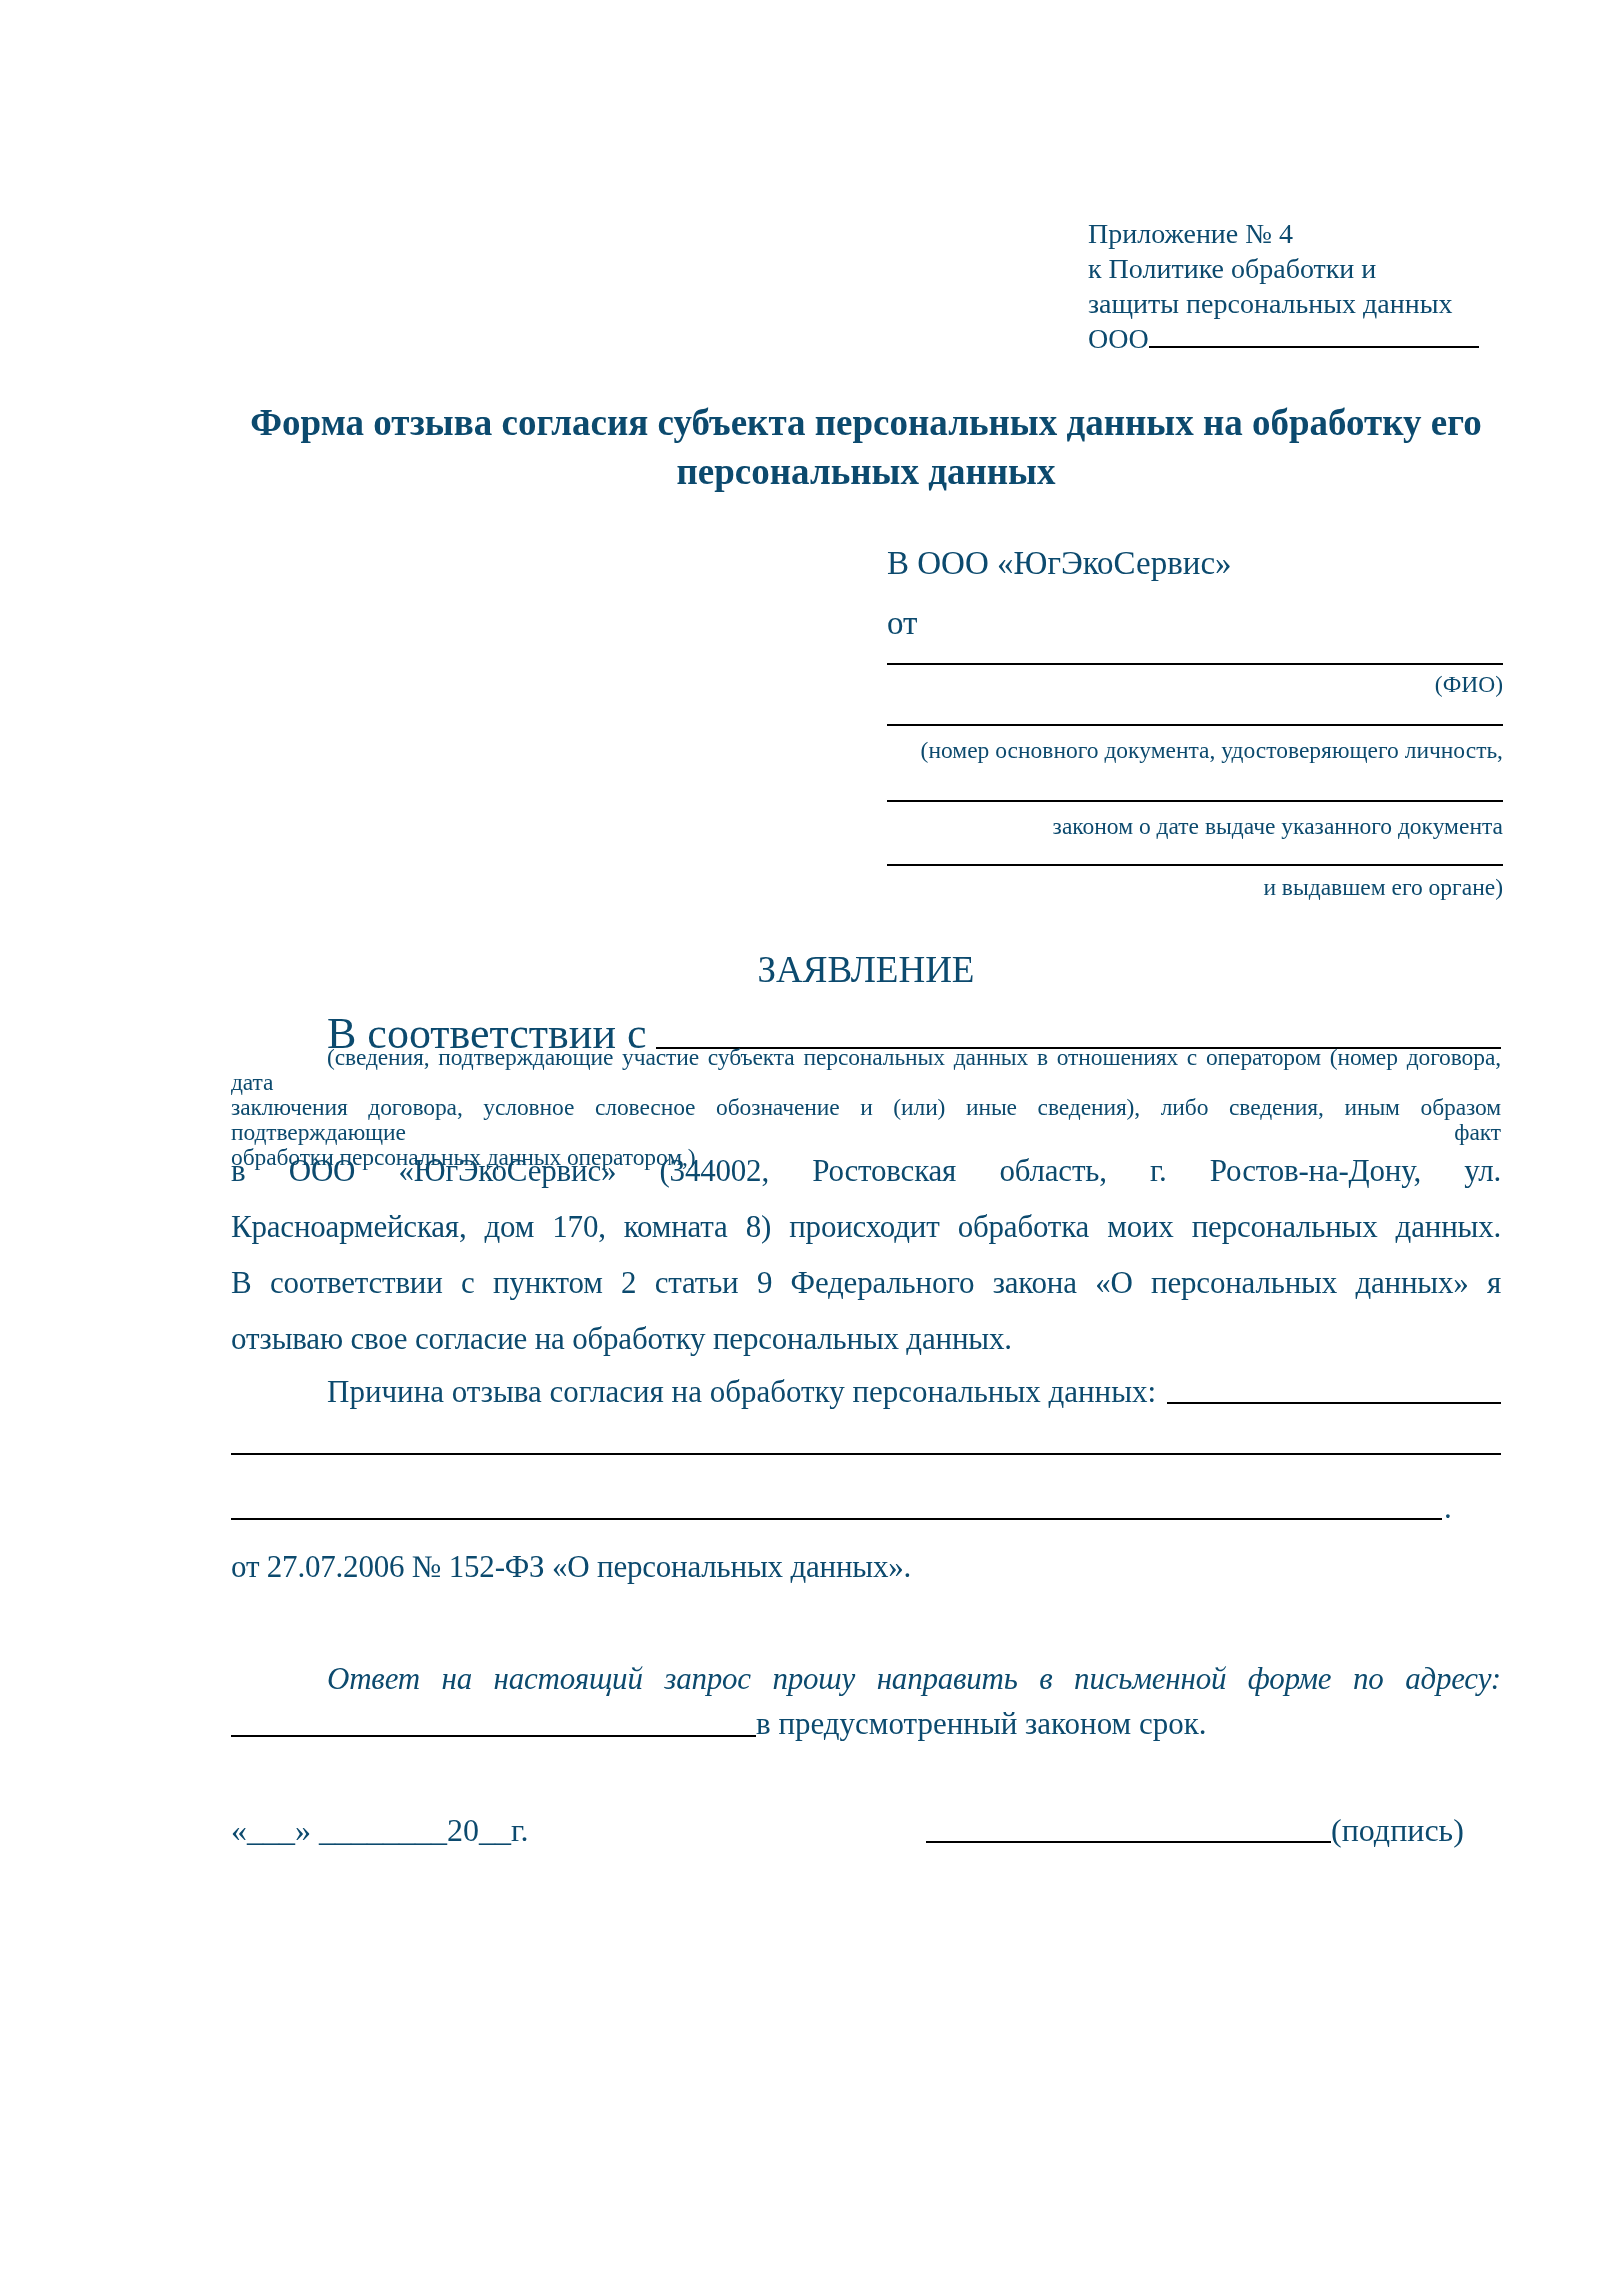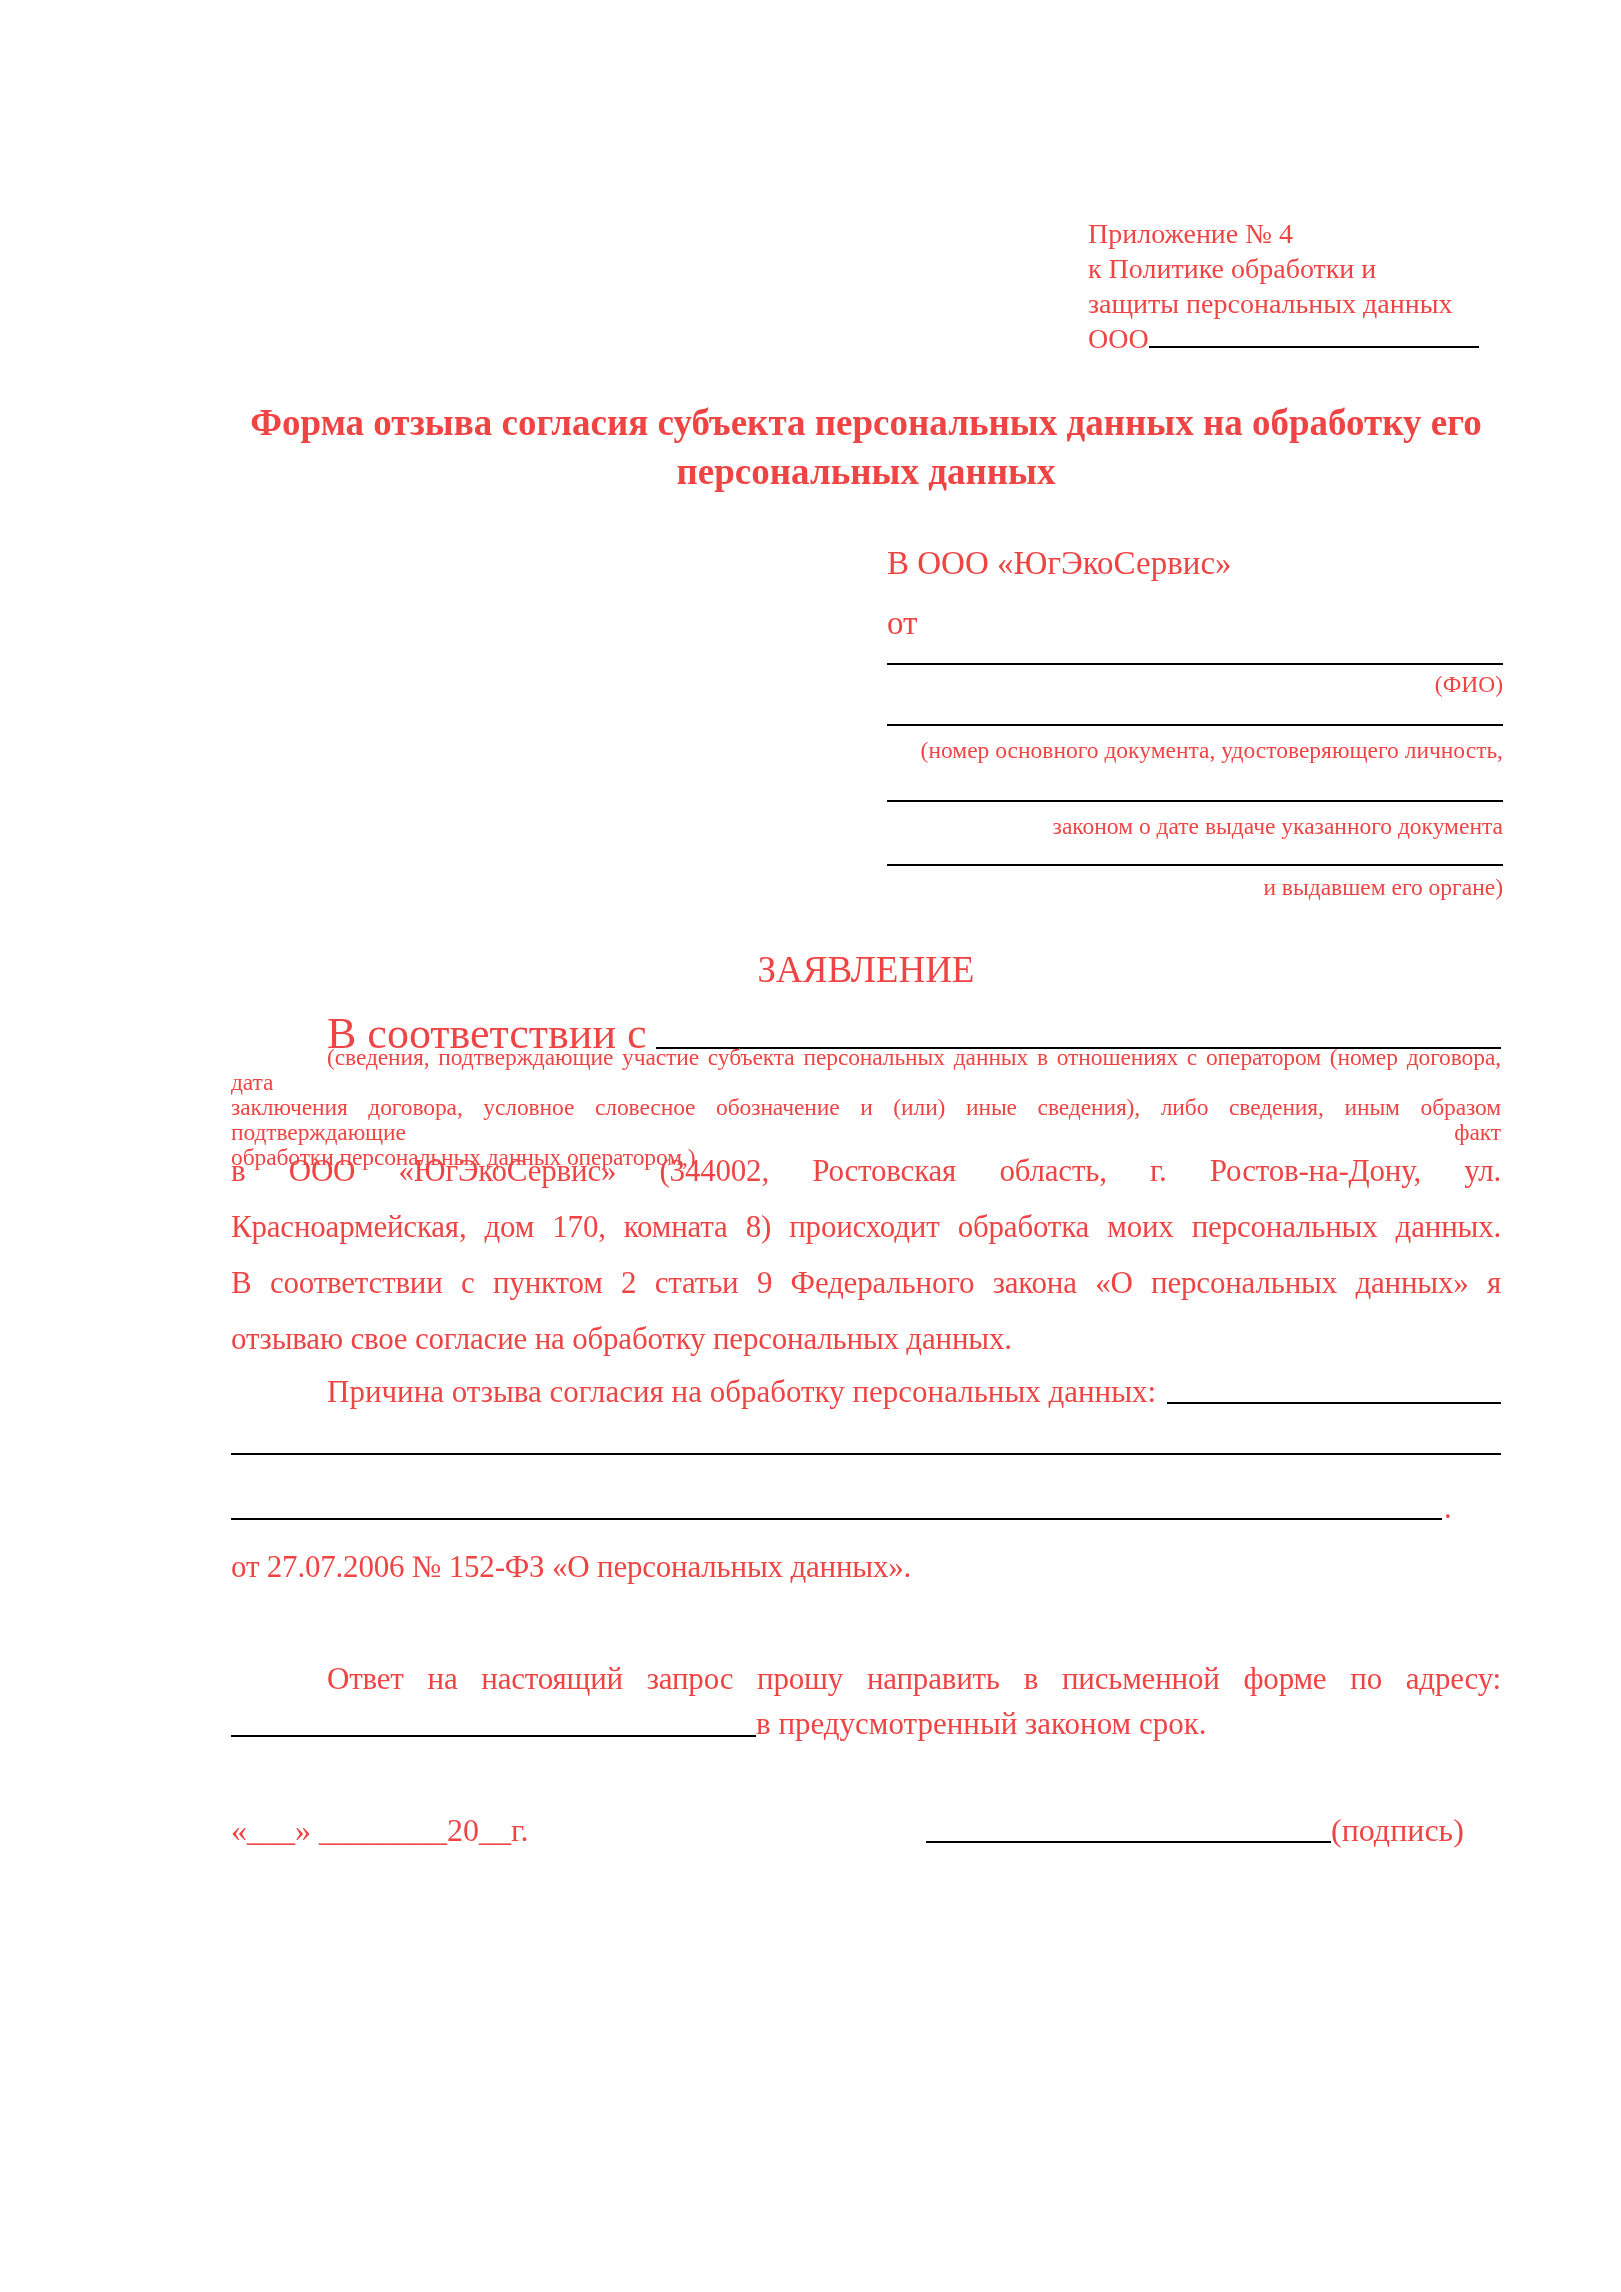--- a/index.html
+++ b/index.html
@@ -1,21 +1,21 @@
 <!DOCTYPE html>
 <html><head>
 <meta charset="utf-8">
 <style>
   html,body{margin:0;padding:0;background:#e8e8e8;}
   .page{
     position:relative;
     width:1621px;height:2293px;
     background:#ffffff;
     font-family:"Liberation Serif","DejaVu Serif",serif;
-    color:#ef4444;
+    color:#0c4a6e;
     overflow:hidden;
   }
   .abs{position:absolute;}
 
   
   .appendix{left:1088px;top:216px;width:412px;font-size:28px;line-height:35px;}
   .appendix .blank{display:inline-block;width:330px;border-bottom:2.9px solid #000;height:23.5px;vertical-align:baseline;}
 
   
   .doc-title{left:231px;top:398px;width:1270px;text-align:center;font-size:37px;line-height:49px;font-weight:bold;}
@@ -58,21 +58,21 @@
   .rule2{left:231px;top:1486px;width:1270px;display:flex;font-size:31px;line-height:43px;}
   .rule2 .fill{width:1211px;border-bottom:2.9px solid #000;margin-bottom:8.8px;}
   .rule2 .dot{margin-left:2px;}
 
   
   .confirm{left:231px;top:1539px;width:1270px;font-size:31px;letter-spacing:-0.2px;}
   .confirm .line{height:56px;line-height:56px;white-space:nowrap;}
   .confirm .jl{text-align:justify;text-align-last:justify;white-space:normal;}
   .confirm .first{text-indent:96px;}
 
-  .response{left:231px;top:1651px;width:1270px;font-size:31px;letter-spacing:-0.2px;}
+  .response{left:231px;top:1651px;width:1270px;font-size:31px;letter-spacing:-0.2px;font-style:italic;}
   .response .line{height:56px;line-height:56px;}
   .response .jl{text-align:justify;text-align-last:justify;text-indent:96px;}
 
   .addr-row{left:231px;top:1702px;width:1270px;display:flex;font-size:31px;line-height:43px;}
   .addr-row .fill{width:525px;border-bottom:2.9px solid #000;margin-bottom:7.8px;}
   .addr-row .txt{white-space:nowrap;}
 
   
   .foot-date{left:231px;top:1811px;font-size:32px;line-height:39px;white-space:nowrap;}
   .foot-sign{left:926px;top:1811px;width:578px;display:flex;font-size:32px;line-height:39px;}

